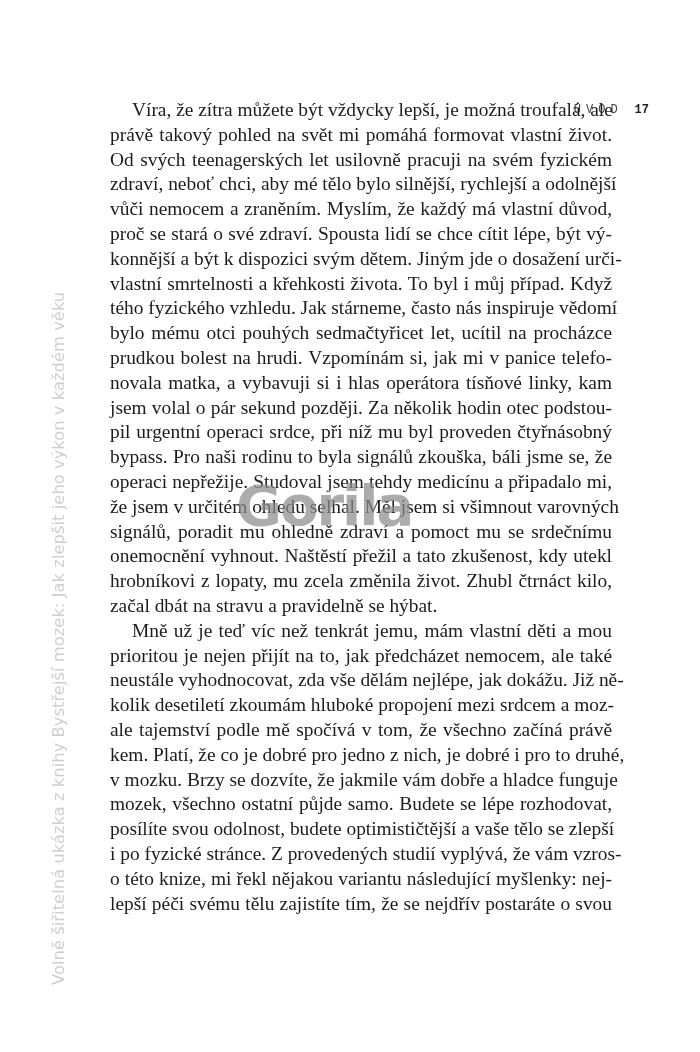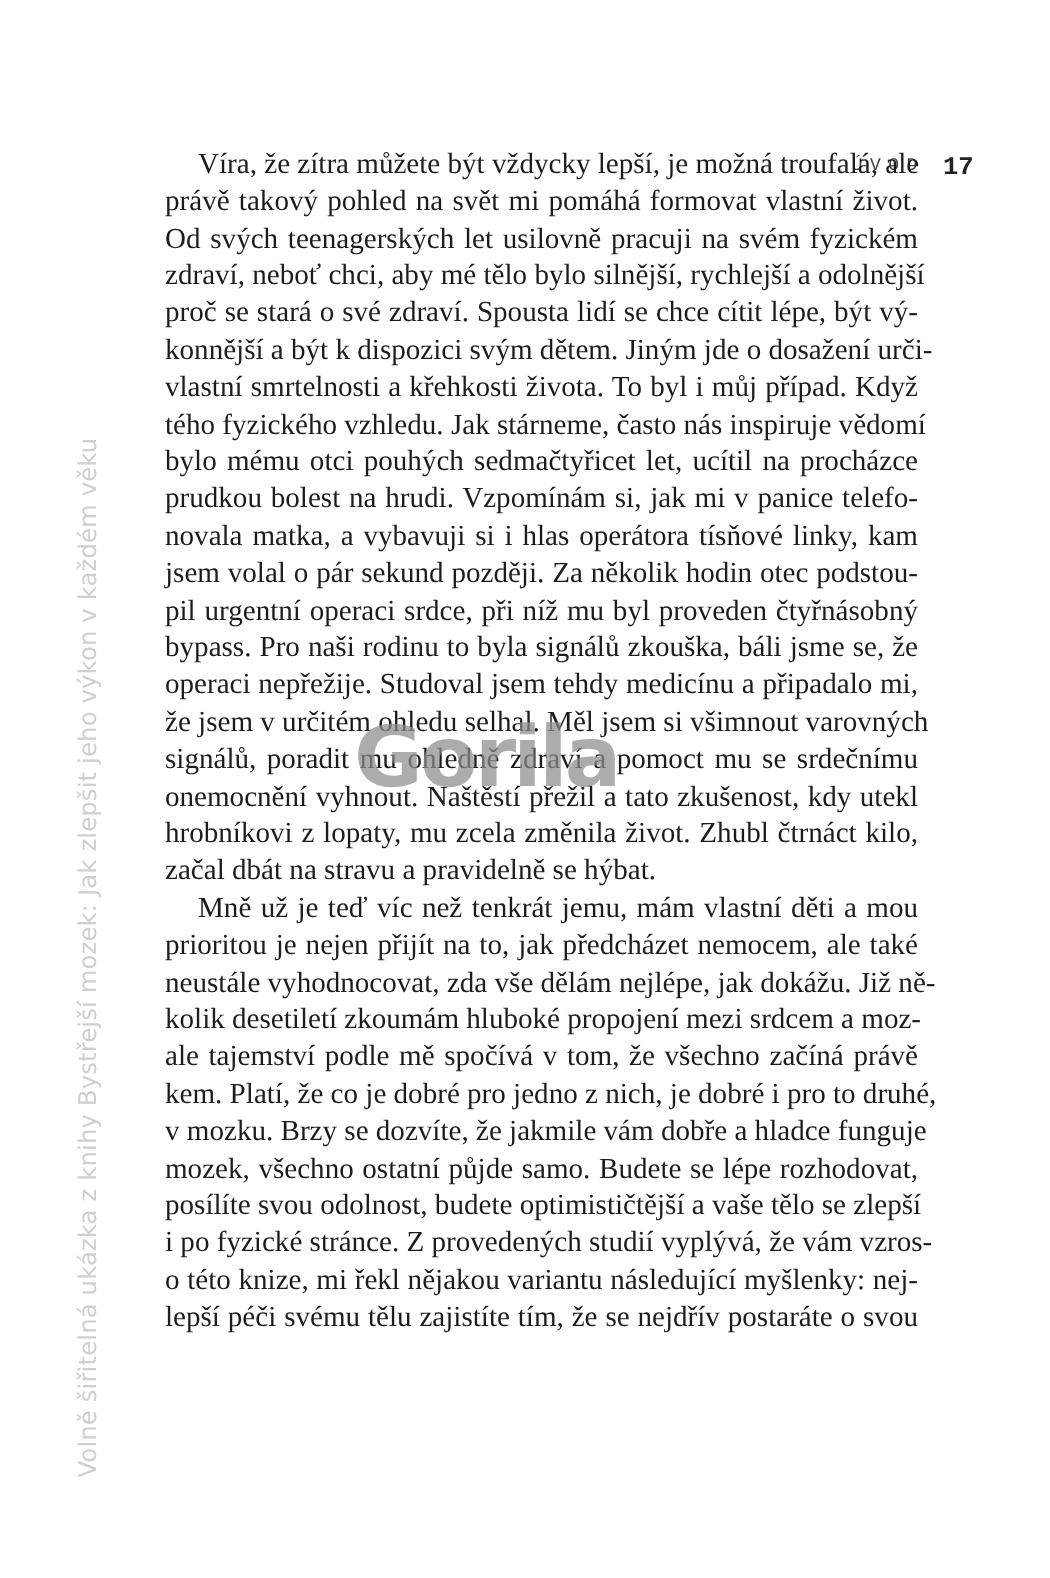--- a/index.html
+++ b/index.html
@@ -26,21 +26,21 @@
       margin-top: 39px;
     }
     .running-head .section {
       letter-spacing: 5px;
       color: #444;
       margin-right: 12px;
     }
     .running-head .page-no {
       font-weight: bold;
       color: #222;
-      font-size: 17px;
+      font-size: 12px;
     }
     .side-note {
       position: absolute;
       left: 49px;
       top: 985px;
       transform-origin: 0 0;
       transform: rotate(-90deg);
       white-space: nowrap;
       font-family: "DejaVu Sans", "Liberation Sans", sans-serif;
       font-size: 16.2px;
@@ -91,20 +91,21 @@
 </div>
 
 <div class="side-note">Volně šiřitelná ukázka z knihy Bystřejší mozek: Jak zlepšit jeho výkon v každém věku</div>
 
 <div class="text-block">
   <div id="para-0">
       <span class="line indent">Víra, že zítra můžete být vždycky lepší, je možná troufalá, ale</span>
       <span class="line">právě takový pohled na svět mi pomáhá formovat vlastní život.</span>
       <span class="line">Od svých teenagerských let usilovně pracuji na svém fyzickém</span>
       <span class="line">zdraví, neboť chci, aby mé tělo bylo silnější, rychlejší a odolnější</span>
+      <span class="line">vůči nemocem a zraněním. Myslím, že každý má vlastní důvod,</span>
       <span class="line">proč se stará o své zdraví. Spousta lidí se chce cítit lépe, být vý-</span>
       <span class="line">konnější a být k dispozici svým dětem. Jiným jde o dosažení urči-</span>
       <span class="line">vlastní smrtelnosti a křehkosti života. To byl i můj případ. Když</span>
       <span class="line">tého fyzického vzhledu. Jak stárneme, často nás inspiruje vědomí</span>
       <span class="line">bylo mému otci pouhých sedmačtyřicet let, ucítil na procházce</span>
       <span class="line">prudkou bolest na hrudi. Vzpomínám si, jak mi v panice telefo-</span>
       <span class="line">novala matka, a vybavuji si i hlas operátora tísňové linky, kam</span>
       <span class="line">jsem volal o pár sekund později. Za několik hodin otec podstou-</span>
       <span class="line">pil urgentní operaci srdce, při níž mu byl proveden čtyřnásobný</span>
       <span class="line">bypass. Pro naši rodinu to byla signálů zkouška, báli jsme se, že</span>

